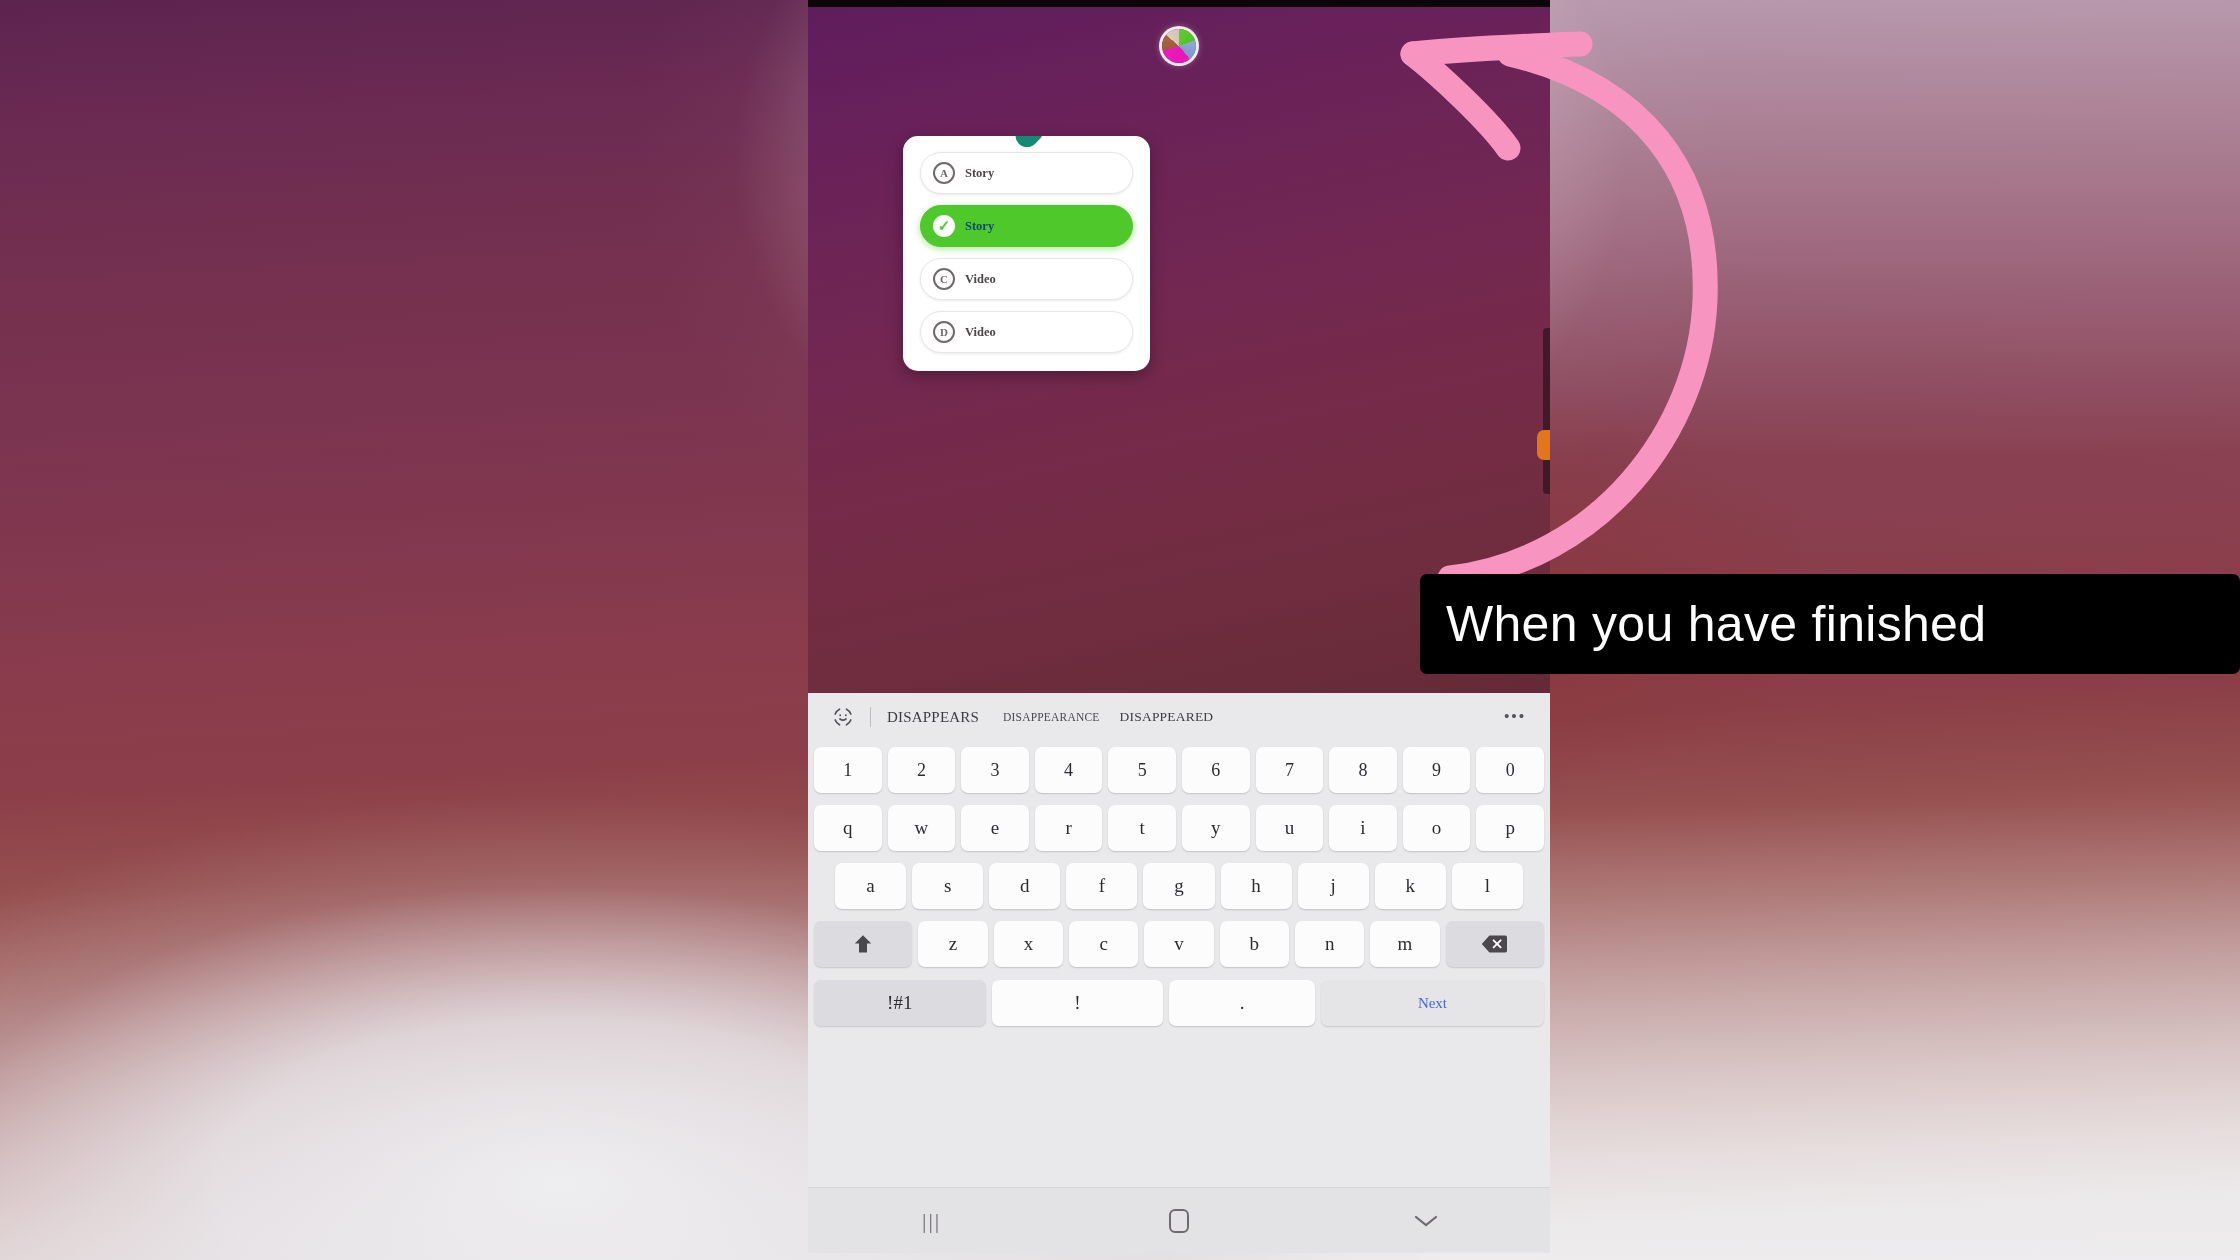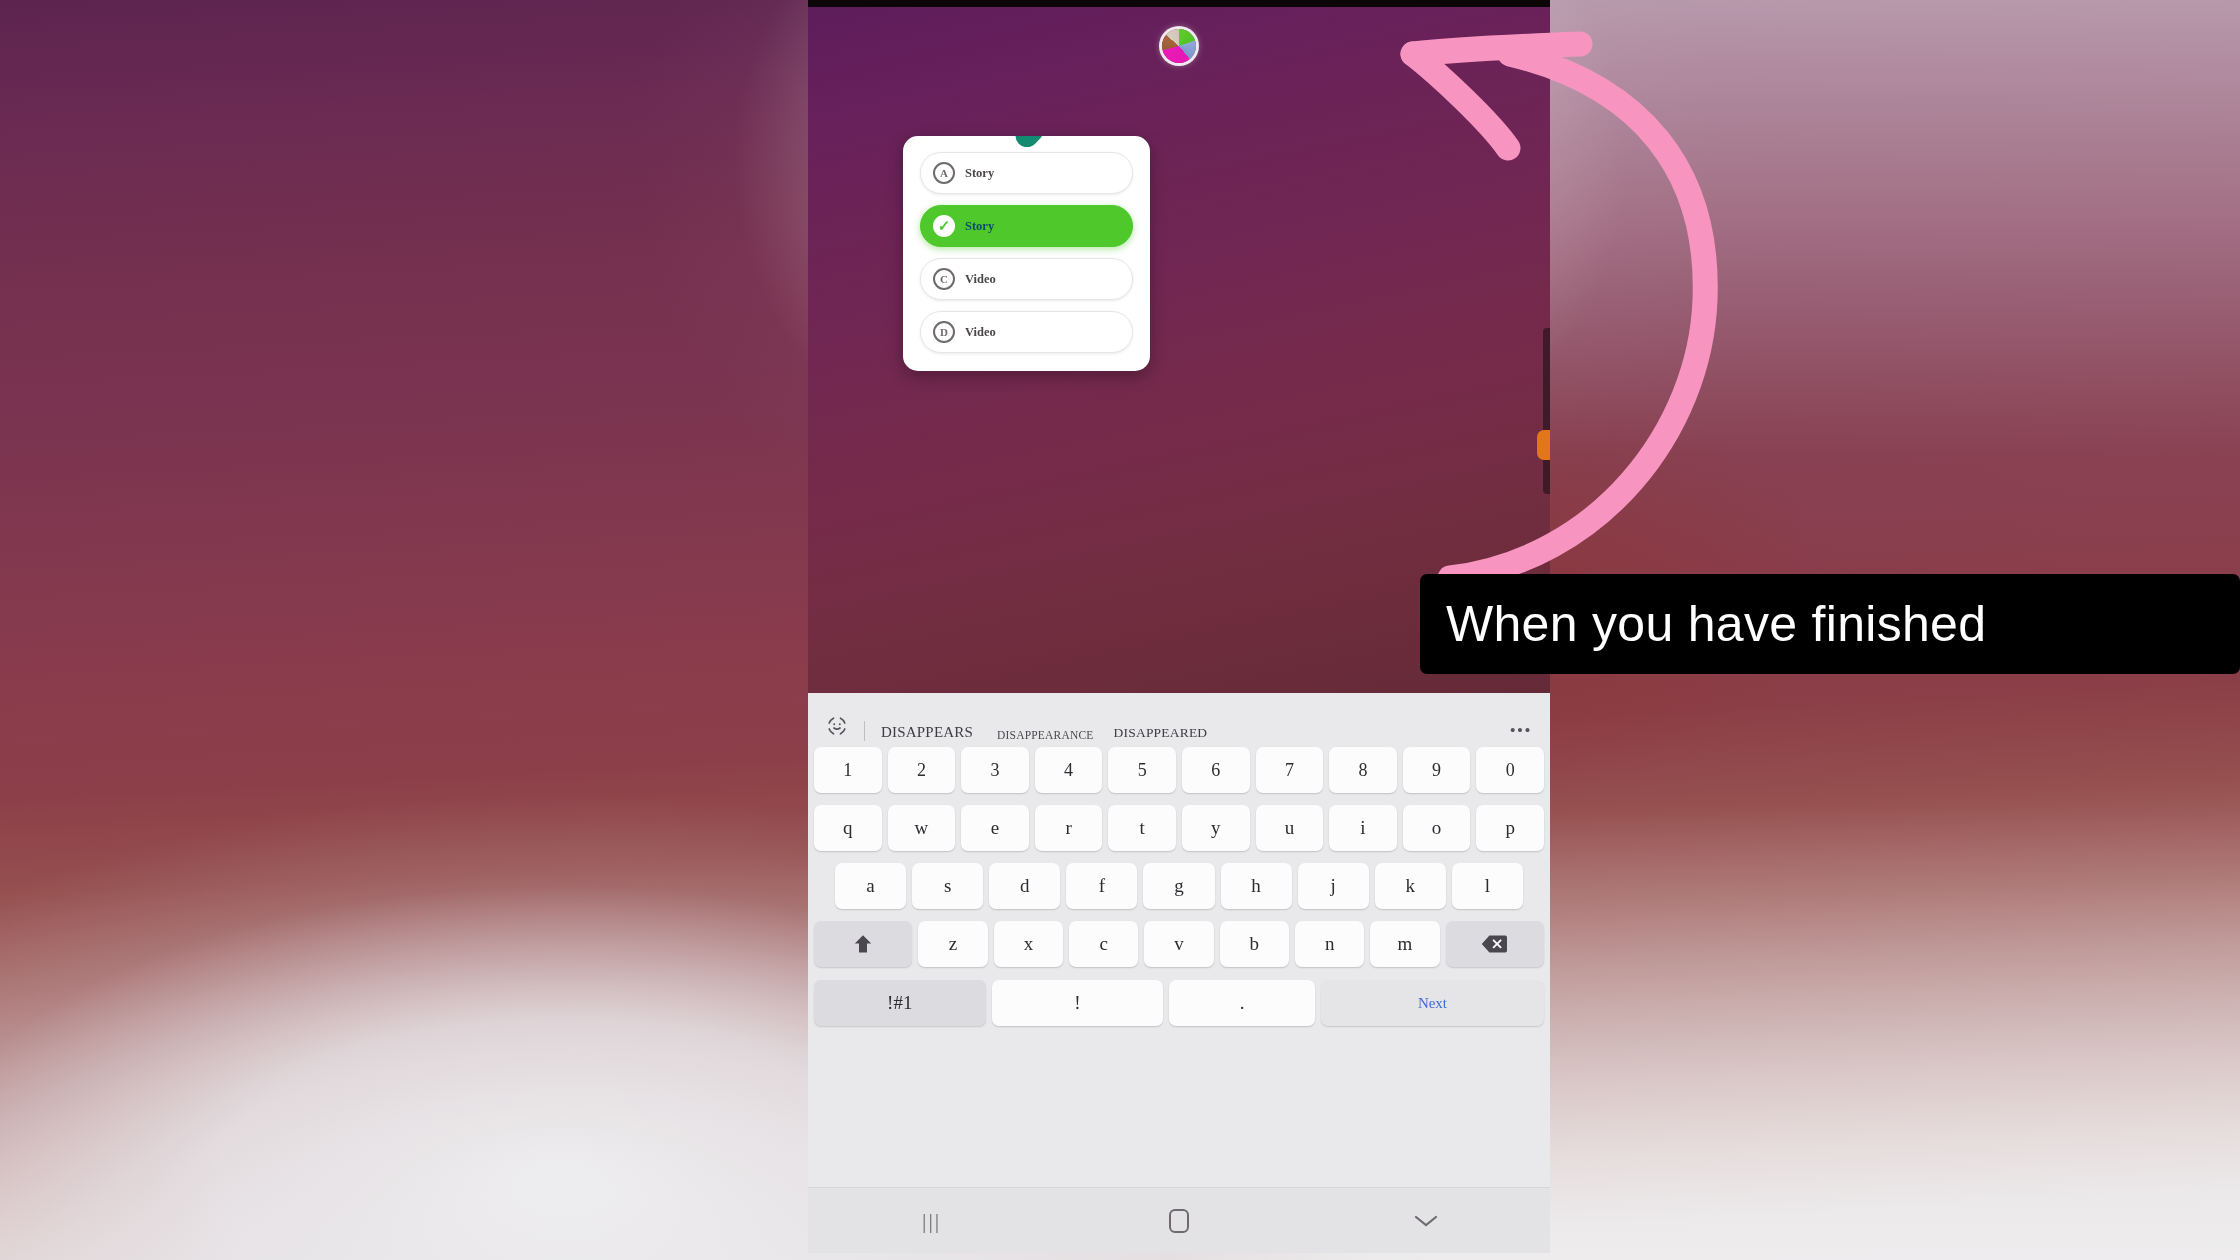--- a/index.html
+++ b/index.html
@@ -209,23 +209,23 @@
   }
 
   
   #keyboard {
     position: absolute;
     left: 0; top: 693px;
     width: 100%; height: 494px;
     background: #e9e9eb;
   }
   #suggestion-bar {
-    display: flex; align-items: flex-end;
+    display: flex; align-items: center;
     height: 48px;
-    padding: 0 14px;
+    padding: 0 20px;
     gap: 4px;
   }
   #suggestion-emoji-icon {
     width: 30px; height: 30px;
     display: flex; align-items: center; justify-content: center;
     color: #56545a;
     flex: 0 0 auto;
     cursor: pointer;
   }
   #suggestion-divider {

